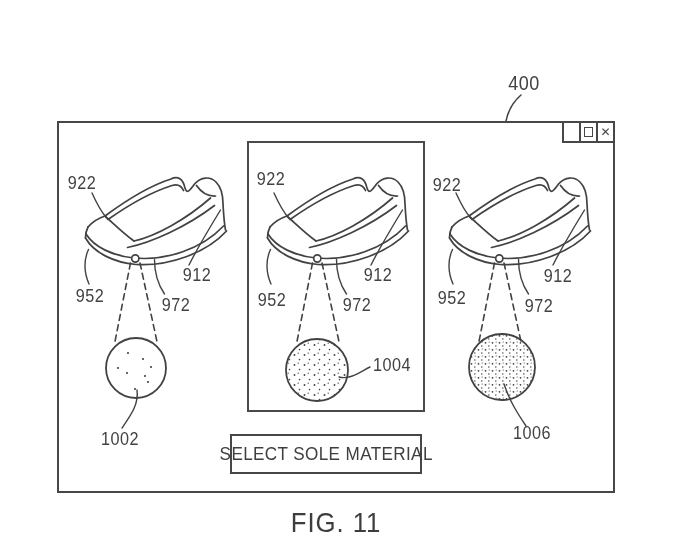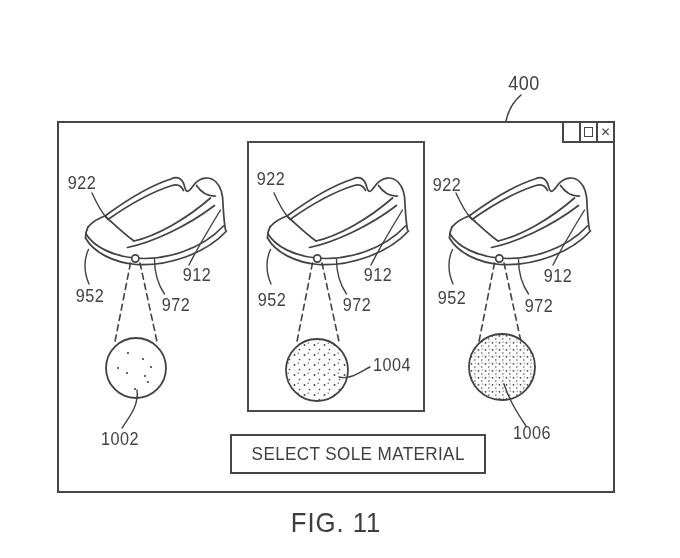--- a/index.html
+++ b/index.html
@@ -23,21 +23,21 @@
     box-sizing:border-box;display:flex;align-items:center;justify-content:center;
     font-size:12px;line-height:1;color:#424242;cursor:default;
   }
   .ctrl .min-glyph{margin-top:7px;font-weight:bold;}
   .ctrl .max-box{width:9px;height:10px;border:1.7px solid #474747;box-sizing:border-box;}
   .sel-frame{
     position:absolute;left:188px;top:18px;width:178px;height:271px;
     border:2px solid #4a4a4a;box-sizing:border-box;
   }
   .material-btn{
-    position:absolute;left:171px;top:311px;width:256px;height:40px;
+    position:absolute;left:171px;top:311px;width:192px;height:40px;
     border:2px solid #474747;box-sizing:border-box;background:#fff;
     display:flex;align-items:center;justify-content:center;padding:0;
     font-family:"Liberation Sans",sans-serif;
   }
   .material-btn span{
     font-size:18px;color:#3f3f3f;letter-spacing:.4px;transform:scaleX(.95);white-space:nowrap;
   }
   .caption{
     position:absolute;font-size:28px;color:#3d3d3d;letter-spacing:1px;white-space:nowrap;
     transform:translate(-50%,-50%) scaleX(.92);

